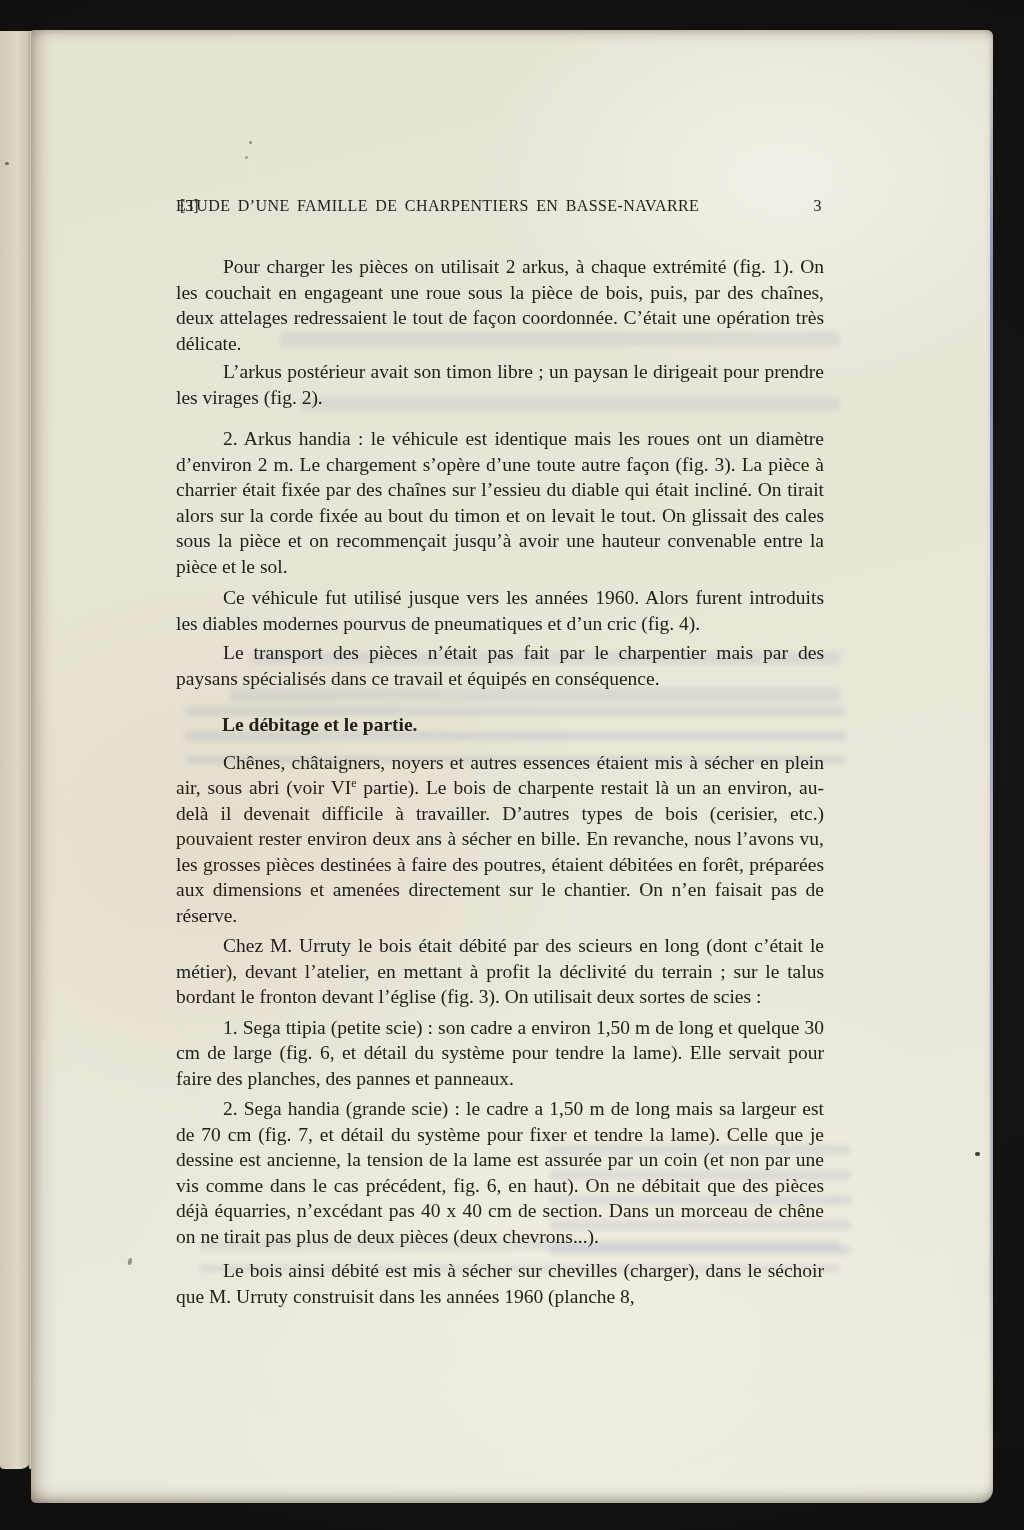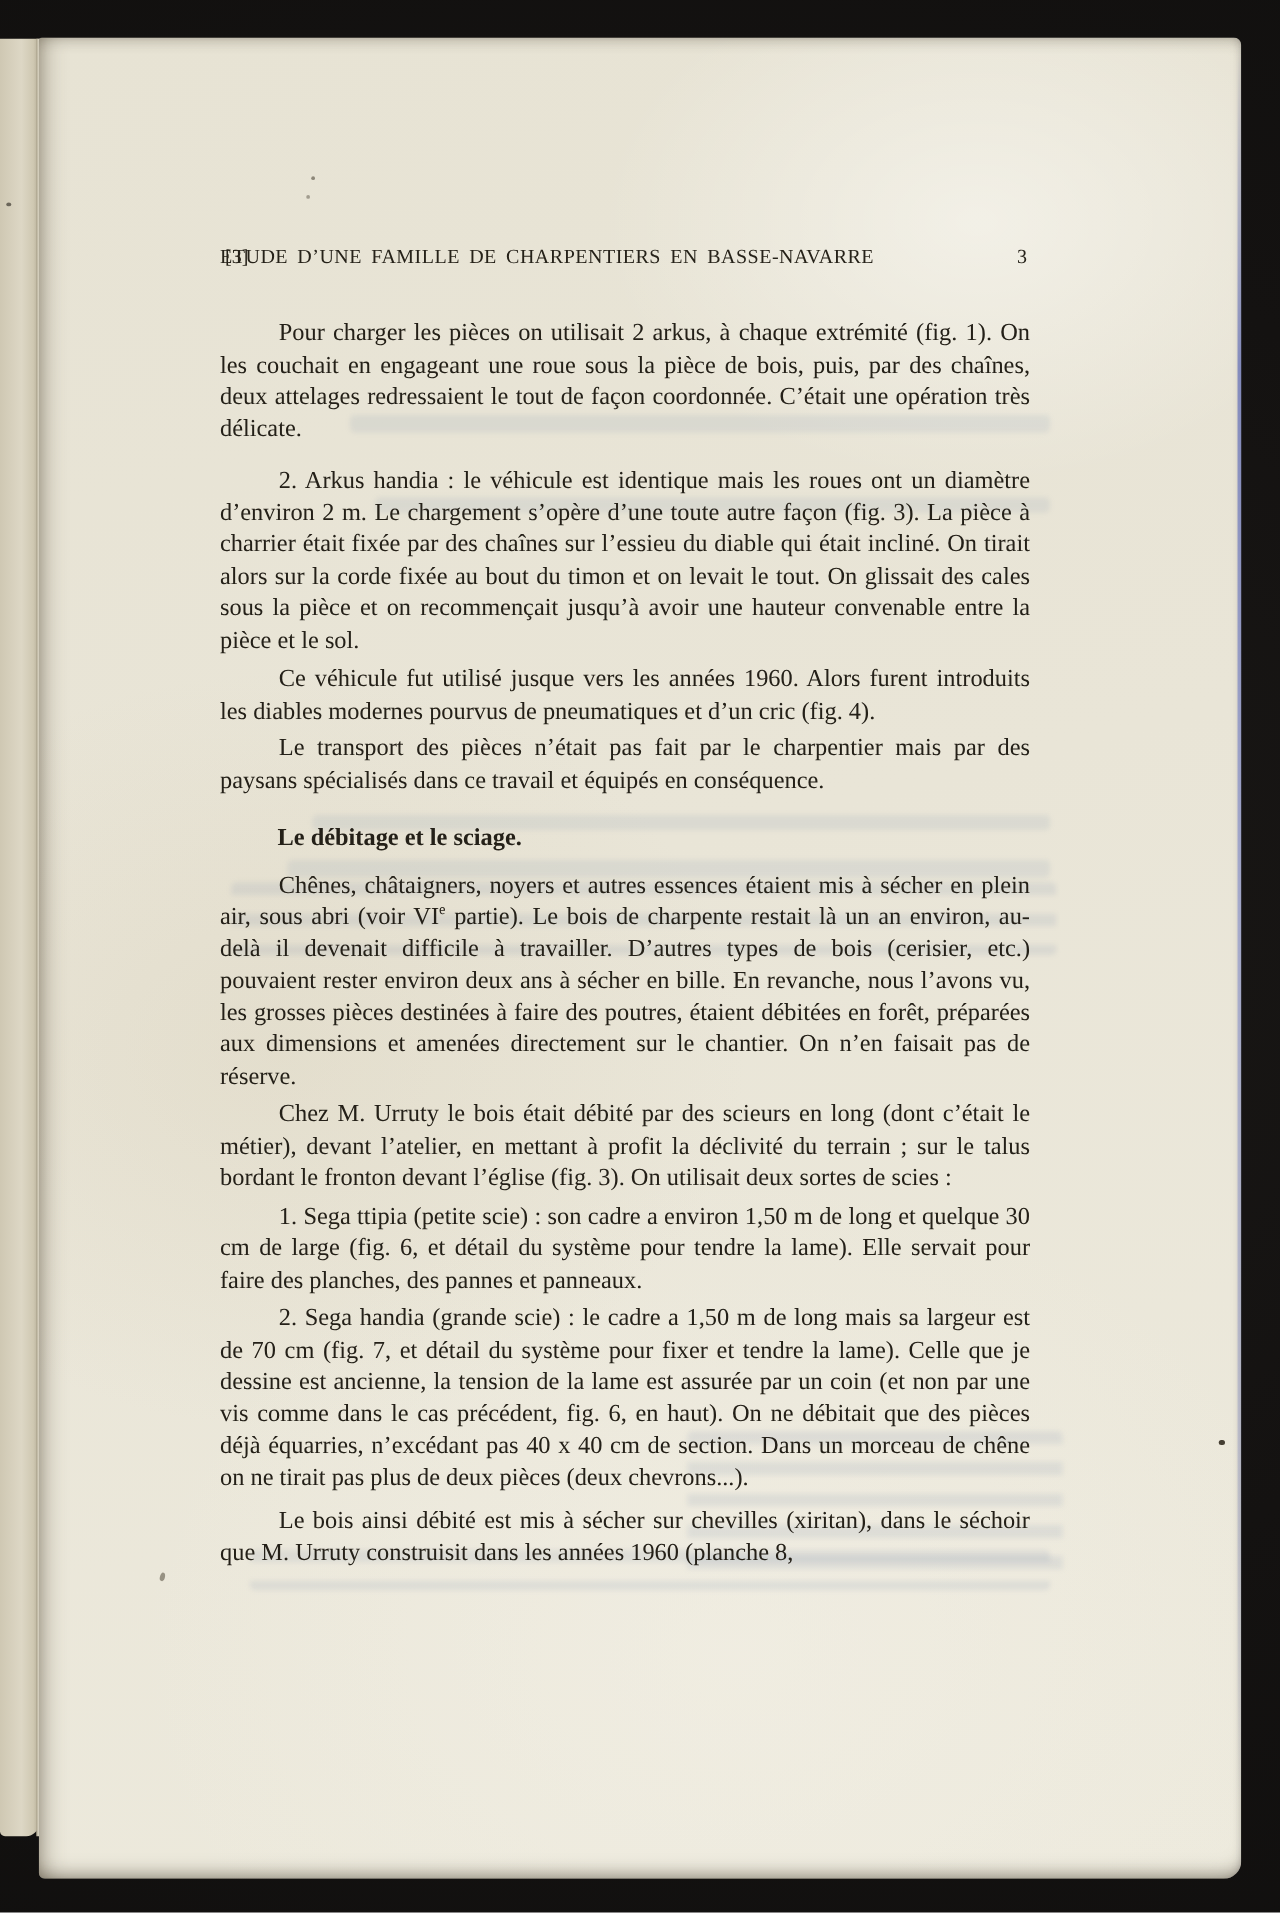--- a/index.html
+++ b/index.html
@@ -110,25 +110,26 @@
   <div class="speck speck-right"></div>
 
   <header class="page-header">
     <span class="h-left">[3]</span>
     <span class="h-title">ETUDE D’UNE FAMILLE DE CHARPENTIERS EN BASSE-NAVARRE</span>
     <span class="h-right">3</span>
   </header>
 
   <main class="text-col">
     <p class="par p1"><span>Pour charger les pièces on utilisait 2 arkus, à chaque extrémité (fig. 1). On les couchait en engageant une roue sous la pièce de bois, puis, par des chaînes, deux attelages redressaient le tout de façon coordonnée. C’était une opération très délicate.</span></p>
+    <p class="par p2"><span>L’arkus postérieur avait son timon libre ; un paysan le dirigeait pour prendre les virages (fig. 2).</span></p>
     <p class="par p3"><span>2. </span><span class="italic">Arkus handia :</span><span> le véhicule est identique mais les roues ont un diamètre d’environ 2 m. Le chargement s’opère d’une toute autre façon (fig. 3). La pièce à charrier était fixée par des chaînes sur l’essieu du diable qui était incliné. On tirait alors sur la corde fixée au bout du timon et on levait le tout. On glissait des cales sous la pièce et on recommençait jusqu’à avoir une hauteur convenable entre la pièce et le sol.</span></p>
     <p class="par p4"><span>Ce véhicule fut utilisé jusque vers les années 1960. Alors furent introduits les diables modernes pourvus de pneumatiques et d’un cric (fig. 4).</span></p>
     <p class="par p5"><span>Le transport des pièces n’était pas fait par le charpentier mais par des paysans spécialisés dans ce travail et équipés en conséquence.</span></p>
-    <h2 class="sec-heading">Le débitage et le sciage.</h2>
+    <h2 class="sec-heading">Le débitage et le partie.</h2>
     <p class="par p6"><span>Chênes, châtaigners, noyers et autres essences étaient mis à sécher en plein air, sous abri (voir VI</span><span class="sup">e</span><span> partie). Le bois de charpente restait là un an environ, au-delà il devenait difficile à travailler. D’autres types de bois (cerisier, etc.) pouvaient rester environ deux ans à sécher en bille. En revanche, nous l’avons vu, les grosses pièces destinées à faire des poutres, étaient débitées en forêt, préparées aux dimensions et amenées directement sur le chantier. On n’en faisait pas de réserve.</span></p>
     <p class="par p7"><span>Chez M. Urruty le bois était débité par des scieurs en long (dont c’était le métier), devant l’atelier, en mettant à profit la déclivité du terrain ; sur le talus bordant le fronton devant l’église (fig. 3). On utilisait deux sortes de scies :</span></p>
     <p class="par p8"><span>1. </span><span class="italic">Sega ttipia</span><span> (petite scie) : son cadre a environ 1,50 m de long et quelque 30 cm de large (fig. 6, et détail du système pour tendre la lame). Elle servait pour faire des planches, des pannes et panneaux.</span></p>
     <p class="par p9"><span>2. </span><span class="italic">Sega handia</span><span> (grande scie) : le cadre a 1,50 m de long mais sa largeur est de 70 cm (fig. 7, et détail du système pour fixer et tendre la lame). Celle que je dessine est ancienne, la tension de la lame est assurée par un coin (et non par une vis comme dans le cas précédent, fig. 6, en haut). On ne débitait que des pièces déjà équarries, n’excédant pas 40 x 40 cm de section. Dans un morceau de chêne on ne tirait pas plus de deux pièces (deux chevrons...).</span></p>
-    <p class="par p10"><span>Le bois ainsi débité est mis à sécher sur chevilles </span><span class="italic">(xiritan),</span><span> dans le séchoir que M. Urruty construisit dans les années 1960 (planche 8,</span></p>
+    <p class="par p10"><span>Le bois ainsi débité est mis à sécher sur chevilles </span><span class="italic">(charger),</span><span> dans le séchoir que M. Urruty construisit dans les années 1960 (planche 8,</span></p>
   </main>
 
   <div class="edge-blue"></div>
 </div>
 
 </body></html>

